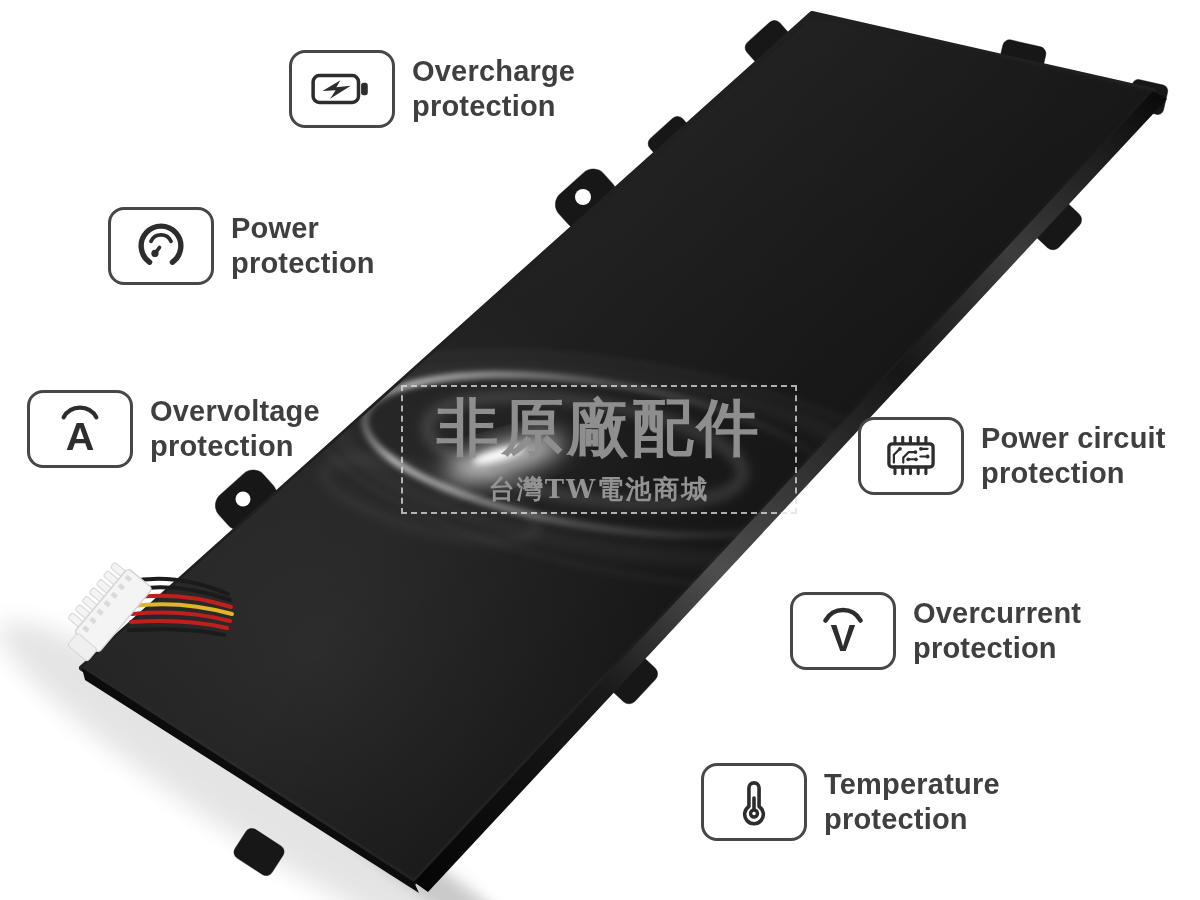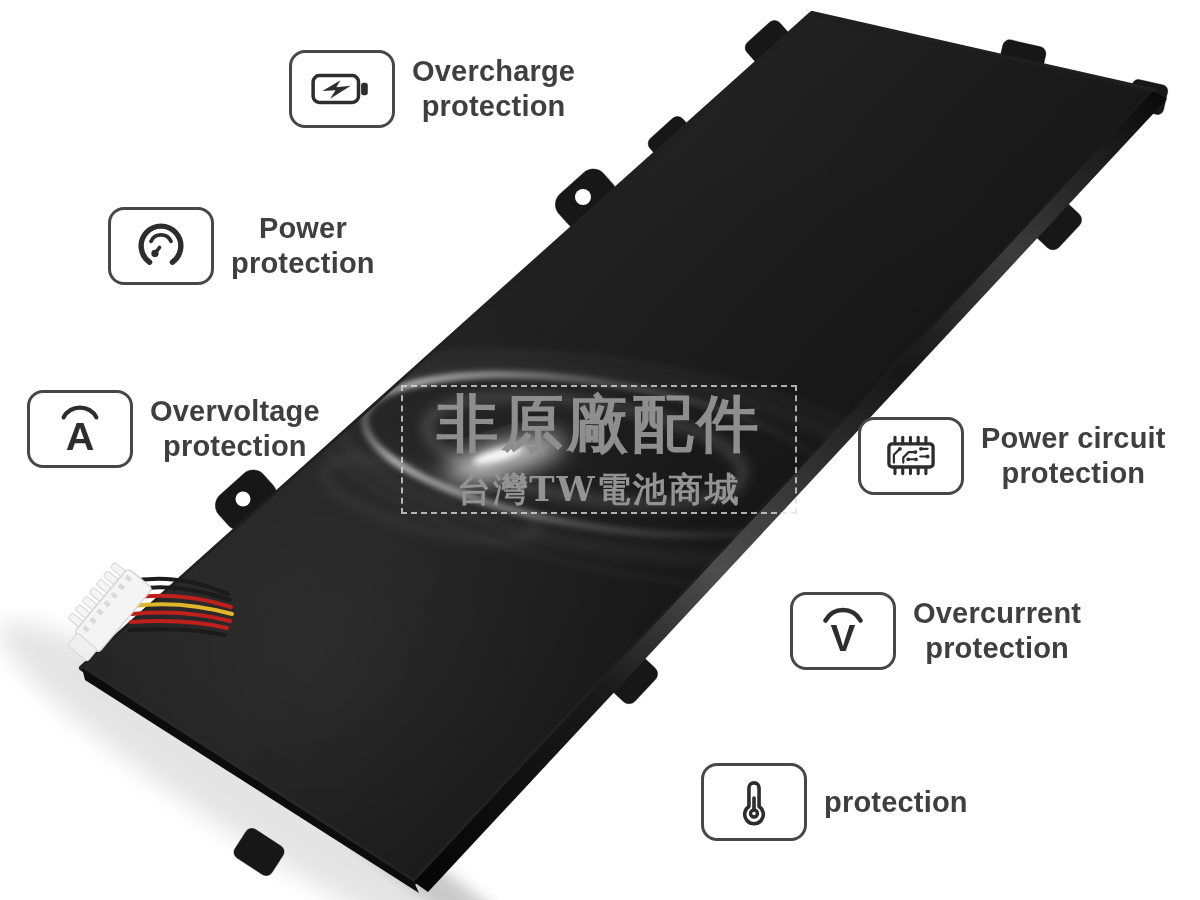--- a/index.html
+++ b/index.html
@@ -7,27 +7,27 @@
          font-family:"Liberation Sans","DejaVu Sans",sans-serif;}
   .scene{position:absolute;left:0;top:0;z-index:1;}
   
   .watermark{position:absolute;left:401px;top:385px;width:396px;height:129px;z-index:2;
              border:2px dashed rgba(225,225,225,0.75);box-sizing:border-box;
              display:flex;flex-direction:column;align-items:center;justify-content:center;
              gap:17px;pointer-events:none;}
   .wm-line1{font-family:"DejaVu Serif","Liberation Serif",serif;font-weight:700;
             font-size:62px;line-height:1;letter-spacing:3px;color:#8e8e8e;white-space:nowrap;}
   .wm-line2{font-family:"DejaVu Serif","Liberation Serif",serif;font-weight:700;
-            font-size:34px;line-height:1;letter-spacing:2px;color:#939393;white-space:nowrap;}
+            font-size:26px;line-height:1;letter-spacing:2px;color:#939393;white-space:nowrap;}
   
   .callout{position:absolute;display:flex;align-items:center;column-gap:17px;z-index:3;}
   .icon-box{width:106px;height:78px;box-sizing:border-box;flex:0 0 auto;
             background:#ffffff;border:3px solid #474747;border-radius:16px;
             display:flex;align-items:center;justify-content:center;}
-  .label{font-size:29px;line-height:35px;font-weight:600;color:#3f3f3f;letter-spacing:0.2px;white-space:nowrap;text-align:center;}
+  .label{font-size:29px;line-height:35px;font-weight:600;color:#3f3f3f;letter-spacing:0.2px;white-space:nowrap;}
   .ic{stroke:#2d2d2d;fill:none;stroke-linecap:round;stroke-linejoin:round;}
   .icf{fill:#2d2d2d;stroke:none;}
   .ictext{fill:#2d2d2d;font-family:"Liberation Sans","DejaVu Sans",sans-serif;font-weight:bold;}
 </style>
 </head>
 <body>
 
 <div class="stage">
 
   <svg class="scene" width="1200" height="900" viewBox="0 0 1200 900">
@@ -242,17 +242,18 @@
 
   <div class="callout" style="left:701px;top:763px">
     <div class="icon-box">
       <svg width="54" height="54" viewBox="0 0 48 48">
         <path class="ic" d="M19.5 28 V11.5 a4.5 4.5 0 0 1 9 0 V28 a8.3 8.3 0 1 1 -9 0 Z" stroke-width="3.2"></path>
         <circle class="ic" cx="24" cy="34.2" r="3.1" stroke-width="3"></circle>
         <line class="ic" x1="24" y1="20.5" x2="24" y2="30.2" stroke-width="3.2"></line>
       </svg>
     </div>
     <div class="label">
+      <div>Temperature</div>
       <div>protection</div>
     </div>
   </div>
 
 </div>
 
 </body></html>

